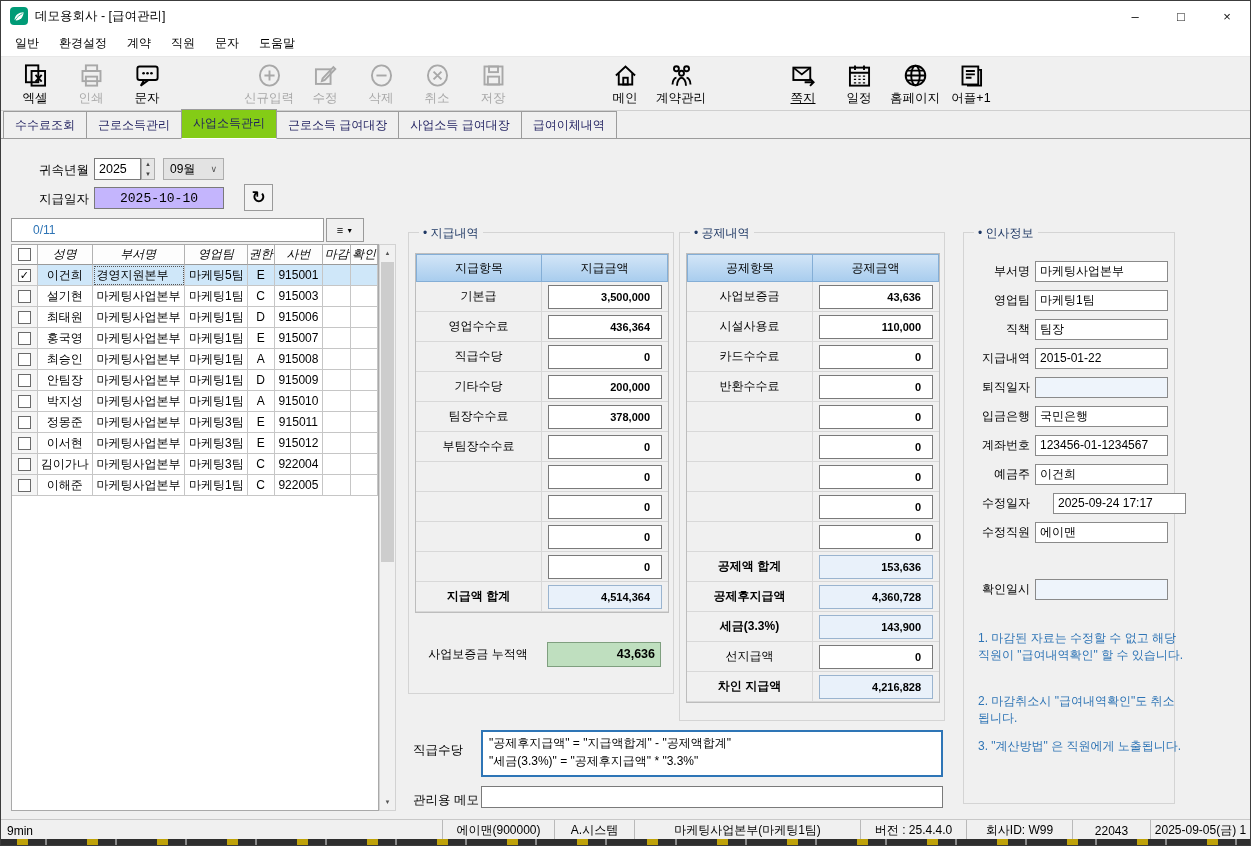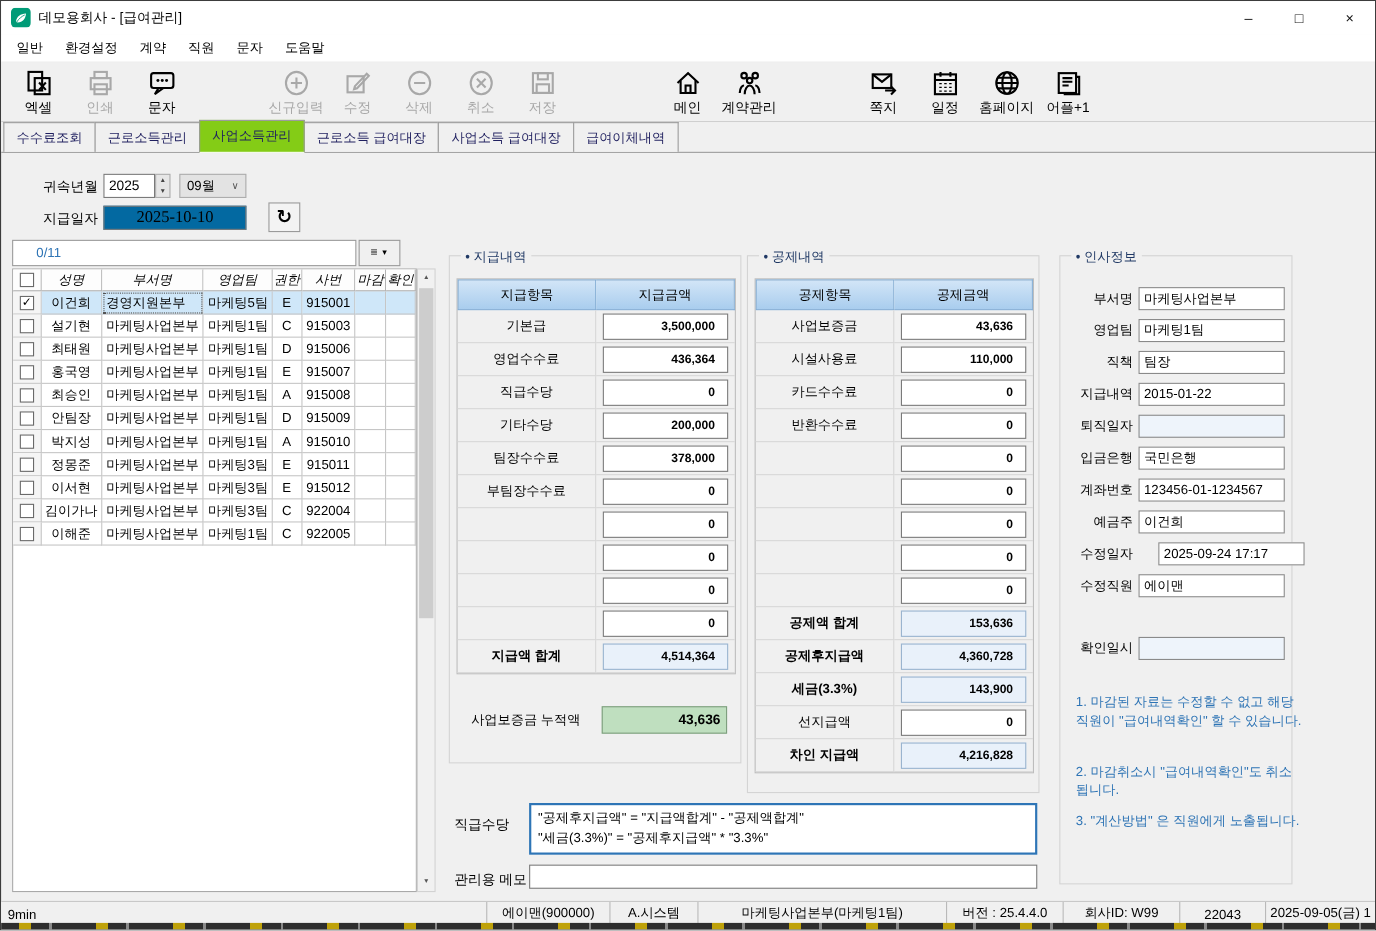--- a/index.html
+++ b/index.html
@@ -25,35 +25,35 @@
   
   .toolbar { height:54px; background:#f0f0f0; border-bottom:1px solid #cfcfcf; display:flex; align-items:flex-start; padding:4px 4px 0 6px; }
   .tgroup { display:flex; }
   .tbtn { min-width:56px; padding:0 3px; display:flex; flex-direction:column; align-items:center; }
   .ticon { height:28px; display:flex; align-items:center; }
   .ticon svg { width:27px; height:27px; stroke:currentColor; fill:none; stroke-width:1.7; }
   .tlabel { font-size:12.5px; margin-top:1px; }
   .tbtn.disabled { color:#a8a8a8; }
   [data-name="toolbar-group-left"] .tbtn:nth-child(4) { margin-left:66px; }
   [data-name="toolbar-group-right"] { margin-left:76px; }
-  [data-name="toolbar-group-right"] .tbtn:nth-child(3) { margin-left:66px; }
+  [data-name="toolbar-group-right"] .tbtn:nth-child(3) { margin-left:66px;text-decoration:underline; }
 
   
   .tabs { height:28px; display:flex; align-items:flex-end; padding-left:2px; background:#f0f0f0; border-bottom:1px solid #9c9c9c; }
   .tab { padding:5px 11px 4px; border:1px solid #9c9c9c; border-bottom:none; background:#f0f0f0; margin-right:-1px; color:#1f1f5f; position:relative; }
   .tab.active { background:#84cc16; margin-bottom:-1px; padding-bottom:6px; z-index:2; border-bottom:1px solid #fff; }
 
   
   .flabel { position:absolute; font-size:12.5px; }
   .ybox { position:absolute; left:93px; top:157px; width:47px; height:22px; border:1px solid #7a7a7a; background:#fff; padding:0 4px; font-size:12.5px; font-family:inherit; }
   .spinner { position:absolute; left:140px; top:157px; width:14px; height:22px; border:1px solid #adadad; background:#e6e6e6; display:flex; flex-direction:column; }
   .spin { flex:1; font-size:6px; color:#444; display:flex; align-items:center; justify-content:center; }
   .mselect { position:absolute; left:162px; top:157px; width:61px; height:22px; border:1px solid #adadad; background:#e3e3e3; display:flex; align-items:center; padding:0 6px; }
   .mselect .chev { margin-left:auto; font-size:9px; color:#555; }
-  .dbox { position:absolute; left:93px; top:186px; width:130px; height:22px; border:1px solid #7a7a7a; background:#0369a1; text-align:center; font-size:15px; font-family:Liberation Serif, serif; }
+  .dbox { position:absolute; left:93px; top:186px; width:130px; height:22px; border:1px solid #7a7a7a; background:#c4b5fd; text-align:center; font-size:13px; font-family:Liberation Mono, monospace; }
   .refresh { position:absolute; left:243px; top:183px; width:29px; height:27px; border:1px solid #9a9a9a; background:#f3f3f3; display:flex; align-items:center; justify-content:center; font-size:17px; font-weight:bold; }
 
   
   .count-bar { position:absolute; left:10px; top:217px; width:313px; height:24px; background:#fff; border:1px solid #9a9a9a; color:#2e74b5; display:flex; align-items:center; padding-left:21px; }
   .grid-menu { position:absolute; left:325px; top:217px; width:38px; height:24px; background:#f0f0f0; border:1px solid #9a9a9a; display:flex; align-items:center; justify-content:center; gap:3px; font-size:11px; }
   .grid-menu .car { font-size:7px; }
   .grid-bg { position:absolute; left:10px; top:243px; width:368px; height:567px; background:#fff; border:1px solid #a9a9a9; }
   .ghead, .grow { display:flex; }
   .gcell { border-right:1px solid #c6c6c6; border-bottom:1px solid #c6c6c6; display:flex; align-items:center; justify-content:center; overflow:hidden; white-space:nowrap; }
   .ghead .gcell { height:20px; background:#fdfdfd; border-right-color:#b2b2b2; border-bottom-color:#9a9a9a;font-style:italic; }

